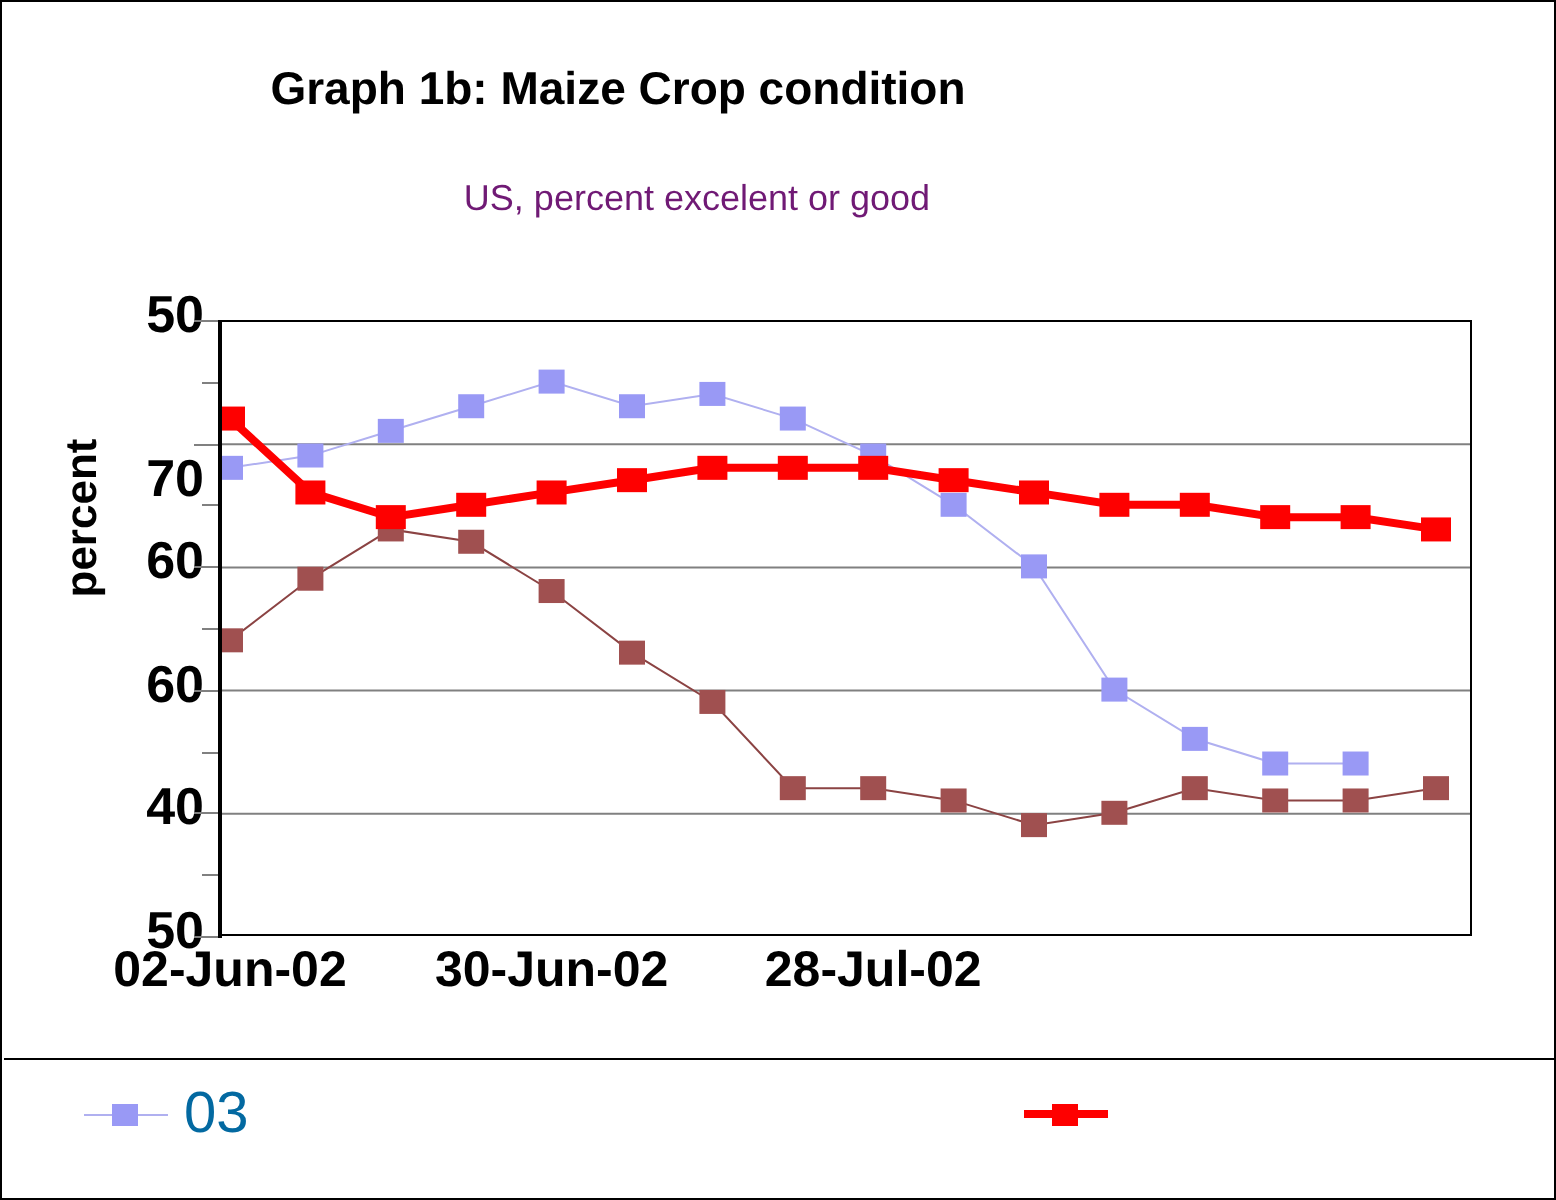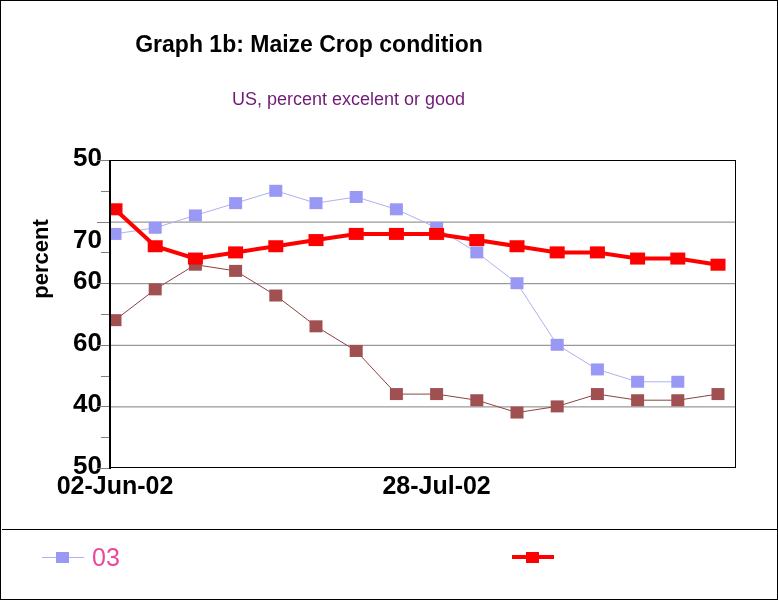--- a/index.html
+++ b/index.html
@@ -126,23 +126,23 @@
     height: 2px;
   }
   .legend-marker {
     position: absolute;
     left: 14px;
     top: 3px;
     width: 13px;
     height: 11px;
   }
   .legend-label {
-    font-size: 25px;
+    font-size: 29px;
     font-weight: normal;
-    color: #ec4899;
+    color: #0369a1;
     white-space: nowrap;
   }
 </style>
 </head>
 <body>
 
 <div id="figure">
 
   <div id="chart-title">Graph 1b: Maize Crop condition</div>
   <div id="chart-subtitle">US, percent excelent or good</div>
@@ -151,20 +151,21 @@
   <div id="ytick-labels">
       <div class="ytick-label" style="top: 451px;">50</div>
       <div class="ytick-label" style="top: 389.4px;">40</div>
       <div class="ytick-label" style="top: 327.8px;">60</div>
       <div class="ytick-label" style="top: 266.2px;">60</div>
       <div class="ytick-label" style="top: 204.6px; margin-top: 20px;">70</div>
       <div class="ytick-label" style="top: 143px;">50</div>
     </div>
   <div id="xtick-labels">
       <div class="xtick-label" style="left: 34px; width: 160px; top: 470px;">02-Jun-02</div>
+      <div class="xtick-label" style="left: 194.8px; width: 160px; top: 470px;">30-Jun-02</div>
       <div class="xtick-label" style="left: 355.6px; width: 160px; top: 470px;">28-Jul-02</div>
     </div>
 
   <div id="plot-area">
     <svg id="plot-svg" width="626" height="308">
         <line x1="0" y1="246.9" x2="626" y2="246.9" stroke="#808080" stroke-width="1"></line>
         <line x1="0" y1="185.3" x2="626" y2="185.3" stroke="#808080" stroke-width="1"></line>
         <line x1="0" y1="123.70000000000002" x2="626" y2="123.70000000000002" stroke="#808080" stroke-width="1"></line>
         <line x1="0" y1="62.099999999999994" x2="626" y2="62.099999999999994" stroke="#808080" stroke-width="1"></line>
         <line x1="0" y1="0.5" x2="626" y2="0.5" stroke="#808080" stroke-width="1"></line>

